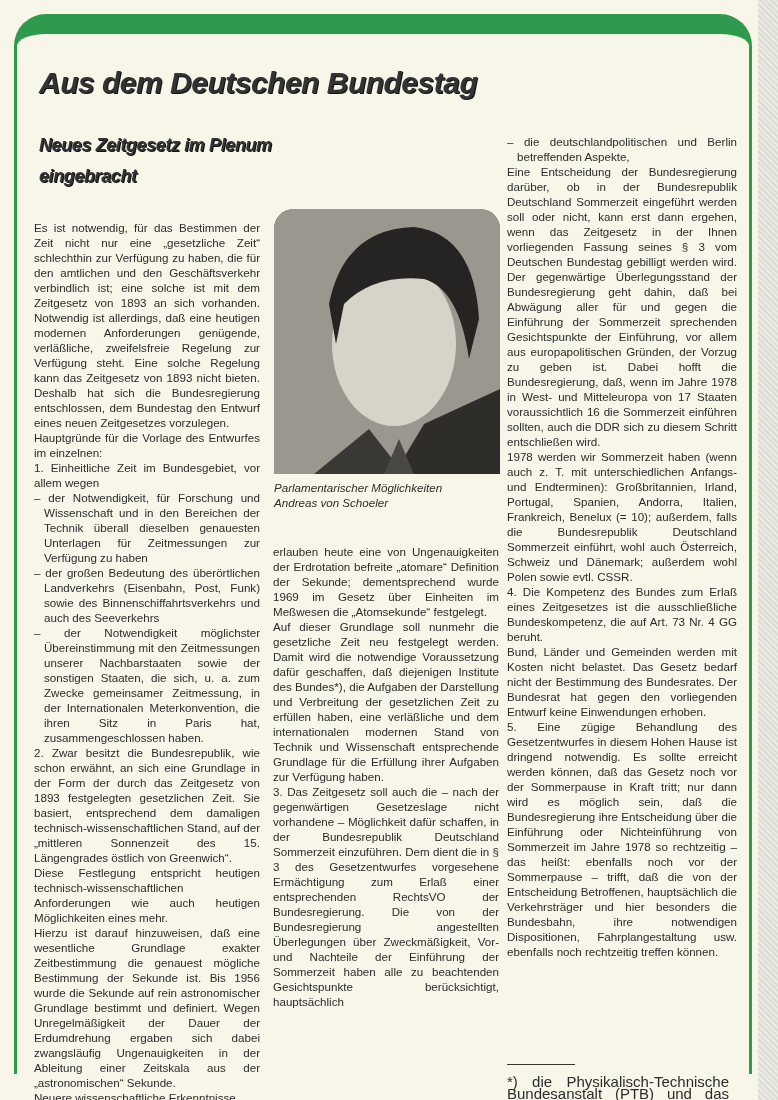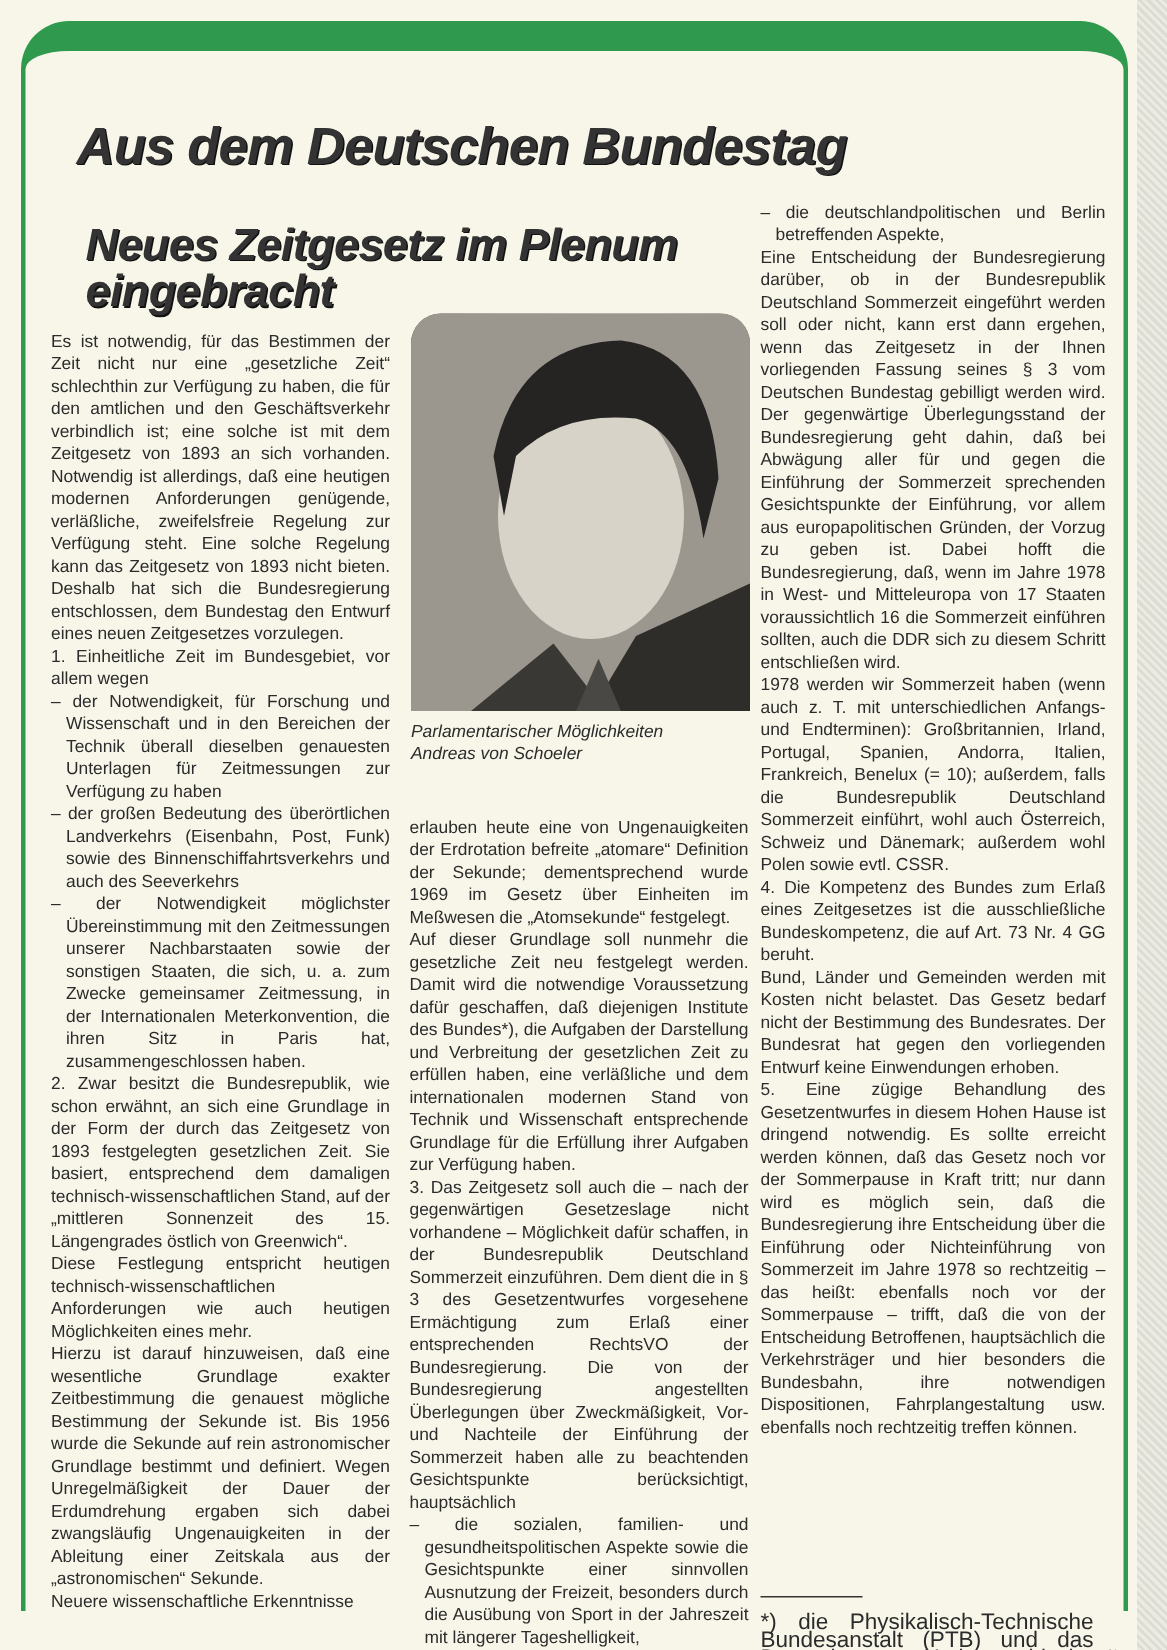--- a/index.html
+++ b/index.html
@@ -18,29 +18,29 @@
     position: absolute; left: 14px; top: 14px; width: 738px; height: 1060px;
     border-left: 3px solid #2f9a4e; border-right: 3px solid #2f9a4e;
     border-top: 20px solid #2f9a4e;
     border-radius: 32px 32px 0 0;
     box-sizing: border-box;
   }
   .page-inner {
     position: absolute; left: 17px; top: 34px; width: 732px; height: 1040px;
   }
   .section-title {
-    position: absolute; left: 22px; top: 32px; margin: 12px;
+    position: absolute; left: 22px; top: 32px; margin: 0;
     font-family: "Liberation Sans", sans-serif;
-    font-weight: bold; font-style: italic; font-size: 35px;
+    font-weight: bold; font-style: italic; font-size: 30px;
     letter-spacing: -0.5px; color: #333;
     text-shadow: 1px 1px 0 #111;
   }
   .article-title {
-    position: absolute; left: 22px; top: 96px; margin: 18px; width: 430px;
-    font-weight: bold; font-style: italic; font-size: 30px; line-height: 31px;
+    position: absolute; left: 22px; top: 96px; margin: 0; width: 430px;
+    font-weight: bold; font-style: italic; font-size: 18px; line-height: 31px;
     letter-spacing: -0.4px; color: #333;
     text-shadow: 1px 1px 0 #111;
   }
   .col {
     position: absolute; font-size: 11.6px; line-height: 15px;
     text-align: justify; color: #2b2b2b;
   }
   .col p { margin: 0; }
   .col1 { left: 17px; top: 186px; width: 226px; }
   .col2 { left: 256px; top: 510px; width: 226px; }
@@ -76,20 +76,21 @@
 <div class="page-inner">
   <h1 class="section-title">Aus dem Deutschen Bundestag</h1>
 
   <h2 class="article-title">
     <span>Neues Zeitgesetz im Plenum</span><br>
     <span>eingebracht</span>
   </h2>
 
   <div class="col col1">
     <p>Es ist notwendig, für das Bestimmen der Zeit nicht nur eine „gesetzliche Zeit“ schlechthin zur Verfügung zu haben, die für den amtlichen und den Geschäftsverkehr verbindlich ist; eine solche ist mit dem Zeitgesetz von 1893 an sich vorhanden. Notwendig ist allerdings, daß eine heutigen modernen Anforderungen genügende, verläßliche, zweifelsfreie Regelung zur Verfügung steht. Eine solche Regelung kann das Zeitgesetz von 1893 nicht bieten. Deshalb hat sich die Bundesregierung entschlossen, dem Bundestag den Entwurf eines neuen Zeitgesetzes vorzulegen.</p>
+    <p>Hauptgründe für die Vorlage des Entwurfes im einzelnen:</p>
     <p>1. Einheitliche Zeit im Bundesgebiet, vor allem wegen</p>
     <p class="dash">– der Notwendigkeit, für Forschung und Wissenschaft und in den Bereichen der Technik überall dieselben genauesten Unterlagen für Zeitmessungen zur Verfügung zu haben</p>
     <p class="dash">– der großen Bedeutung des überörtlichen Landverkehrs (Eisenbahn, Post, Funk) sowie des Binnenschiffahrtsverkehrs und auch des Seeverkehrs</p>
     <p class="dash">– der Notwendigkeit möglichster Übereinstimmung mit den Zeitmessungen unserer Nachbarstaaten sowie der sonstigen Staaten, die sich, u. a. zum Zwecke gemeinsamer Zeitmessung, in der Internationalen Meterkonvention, die ihren Sitz in Paris hat, zusammengeschlossen haben.</p>
     <p>2. Zwar besitzt die Bundesrepublik, wie schon erwähnt, an sich eine Grundlage in der Form der durch das Zeitgesetz von 1893 festgelegten gesetzlichen Zeit. Sie basiert, entsprechend dem damaligen technisch-wissenschaftlichen Stand, auf der „mittleren Sonnenzeit des 15. Längengrades östlich von Greenwich“.</p>
     <p>Diese Festlegung entspricht heutigen technisch-wissenschaftlichen Anforderungen wie auch heutigen Möglichkeiten eines mehr.</p>
     <p>Hierzu ist darauf hinzuweisen, daß eine wesentliche Grundlage exakter Zeitbestimmung die genauest mögliche Bestimmung der Sekunde ist. Bis 1956 wurde die Sekunde auf rein astronomischer Grundlage bestimmt und definiert. Wegen Unregelmäßigkeit der Dauer der Erdumdrehung ergaben sich dabei zwangsläufig Ungenauigkeiten in der Ableitung einer Zeitskala aus der „astronomischen“ Sekunde.</p>
     <p>Neuere wissenschaftliche Erkenntnisse</p>
   </div>
 
@@ -105,21 +106,20 @@
   </div>
   <div class="caption">
     <span>Parlamentarischer Möglichkeiten</span><br>
     <span>Andreas von Schoeler</span>
   </div>
 
   <div class="col col2">
     <p>erlauben heute eine von Ungenauigkeiten der Erdrotation befreite „atomare“ Definition der Sekunde; dementsprechend wurde 1969 im Gesetz über Einheiten im Meßwesen die „Atomsekunde“ festgelegt.</p>
     <p>Auf dieser Grundlage soll nunmehr die gesetzliche Zeit neu festgelegt werden. Damit wird die notwendige Voraussetzung dafür geschaffen, daß diejenigen Institute des Bundes*), die Aufgaben der Darstellung und Verbreitung der gesetzlichen Zeit zu erfüllen haben, eine verläßliche und dem internationalen modernen Stand von Technik und Wissenschaft entsprechende Grundlage für die Erfüllung ihrer Aufgaben zur Verfügung haben.</p>
     <p>3. Das Zeitgesetz soll auch die – nach der gegenwärtigen Gesetzeslage nicht vorhandene – Möglichkeit dafür schaffen, in der Bundesrepublik Deutschland Sommerzeit einzuführen. Dem dient die in § 3 des Gesetzentwurfes vorgesehene Ermächtigung zum Erlaß einer entsprechenden RechtsVO der Bundesregierung. Die von der Bundesregierung angestellten Überlegungen über Zweckmäßigkeit, Vor- und Nachteile der Einführung der Sommerzeit haben alle zu beachtenden Gesichtspunkte berücksichtigt, hauptsächlich</p>
-    <p class="dash">– die sozialen, familien- und gesundheitspolitischen Aspekte sowie die Gesichtspunkte einer sinnvollen Ausnutzung der Freizeit, besonders durch die Ausübung von Sport in der Jahreszeit mit längerer Tageshelligkeit,</p>
   </div>
 
   <div class="col col3">
     <p class="dash">– die deutschlandpolitischen und Berlin betreffenden Aspekte,</p>
     <p>Eine Entscheidung der Bundesregierung darüber, ob in der Bundesrepublik Deutschland Sommerzeit eingeführt werden soll oder nicht, kann erst dann ergehen, wenn das Zeitgesetz in der Ihnen vorliegenden Fassung seines § 3 vom Deutschen Bundestag gebilligt werden wird. Der gegenwärtige Überlegungsstand der Bundesregierung geht dahin, daß bei Abwägung aller für und gegen die Einführung der Sommerzeit sprechenden Gesichtspunkte der Einführung, vor allem aus europapolitischen Gründen, der Vorzug zu geben ist. Dabei hofft die Bundesregierung, daß, wenn im Jahre 1978 in West- und Mitteleuropa von 17 Staaten voraussichtlich 16 die Sommerzeit einführen sollten, auch die DDR sich zu diesem Schritt entschließen wird.</p>
     <p>1978 werden wir Sommerzeit haben (wenn auch z. T. mit unterschiedlichen Anfangs- und Endterminen): Großbritannien, Irland, Portugal, Spanien, Andorra, Italien, Frankreich, Benelux (= 10); außerdem, falls die Bundesrepublik Deutschland Sommerzeit einführt, wohl auch Österreich, Schweiz und Dänemark; außerdem wohl Polen sowie evtl. CSSR.</p>
     <p>4. Die Kompetenz des Bundes zum Erlaß eines Zeitgesetzes ist die ausschließliche Bundeskompetenz, die auf Art. 73 Nr. 4 GG beruht.</p>
     <p>Bund, Länder und Gemeinden werden mit Kosten nicht belastet. Das Gesetz bedarf nicht der Bestimmung des Bundesrates. Der Bundesrat hat gegen den vorliegenden Entwurf keine Einwendungen erhoben.</p>
     <p>5. Eine zügige Behandlung des Gesetzentwurfes in diesem Hohen Hause ist dringend notwendig. Es sollte erreicht werden können, daß das Gesetz noch vor der Sommerpause in Kraft tritt; nur dann wird es möglich sein, daß die Bundesregierung ihre Entscheidung über die Einführung oder Nichteinführung von Sommerzeit im Jahre 1978 so rechtzeitig – das heißt: ebenfalls noch vor der Sommerpause – trifft, daß die von der Entscheidung Betroffenen, hauptsächlich die Verkehrsträger und hier besonders die Bundesbahn, ihre notwendigen Dispositionen, Fahrplangestaltung usw. ebenfalls noch rechtzeitig treffen können.</p>
   </div>

